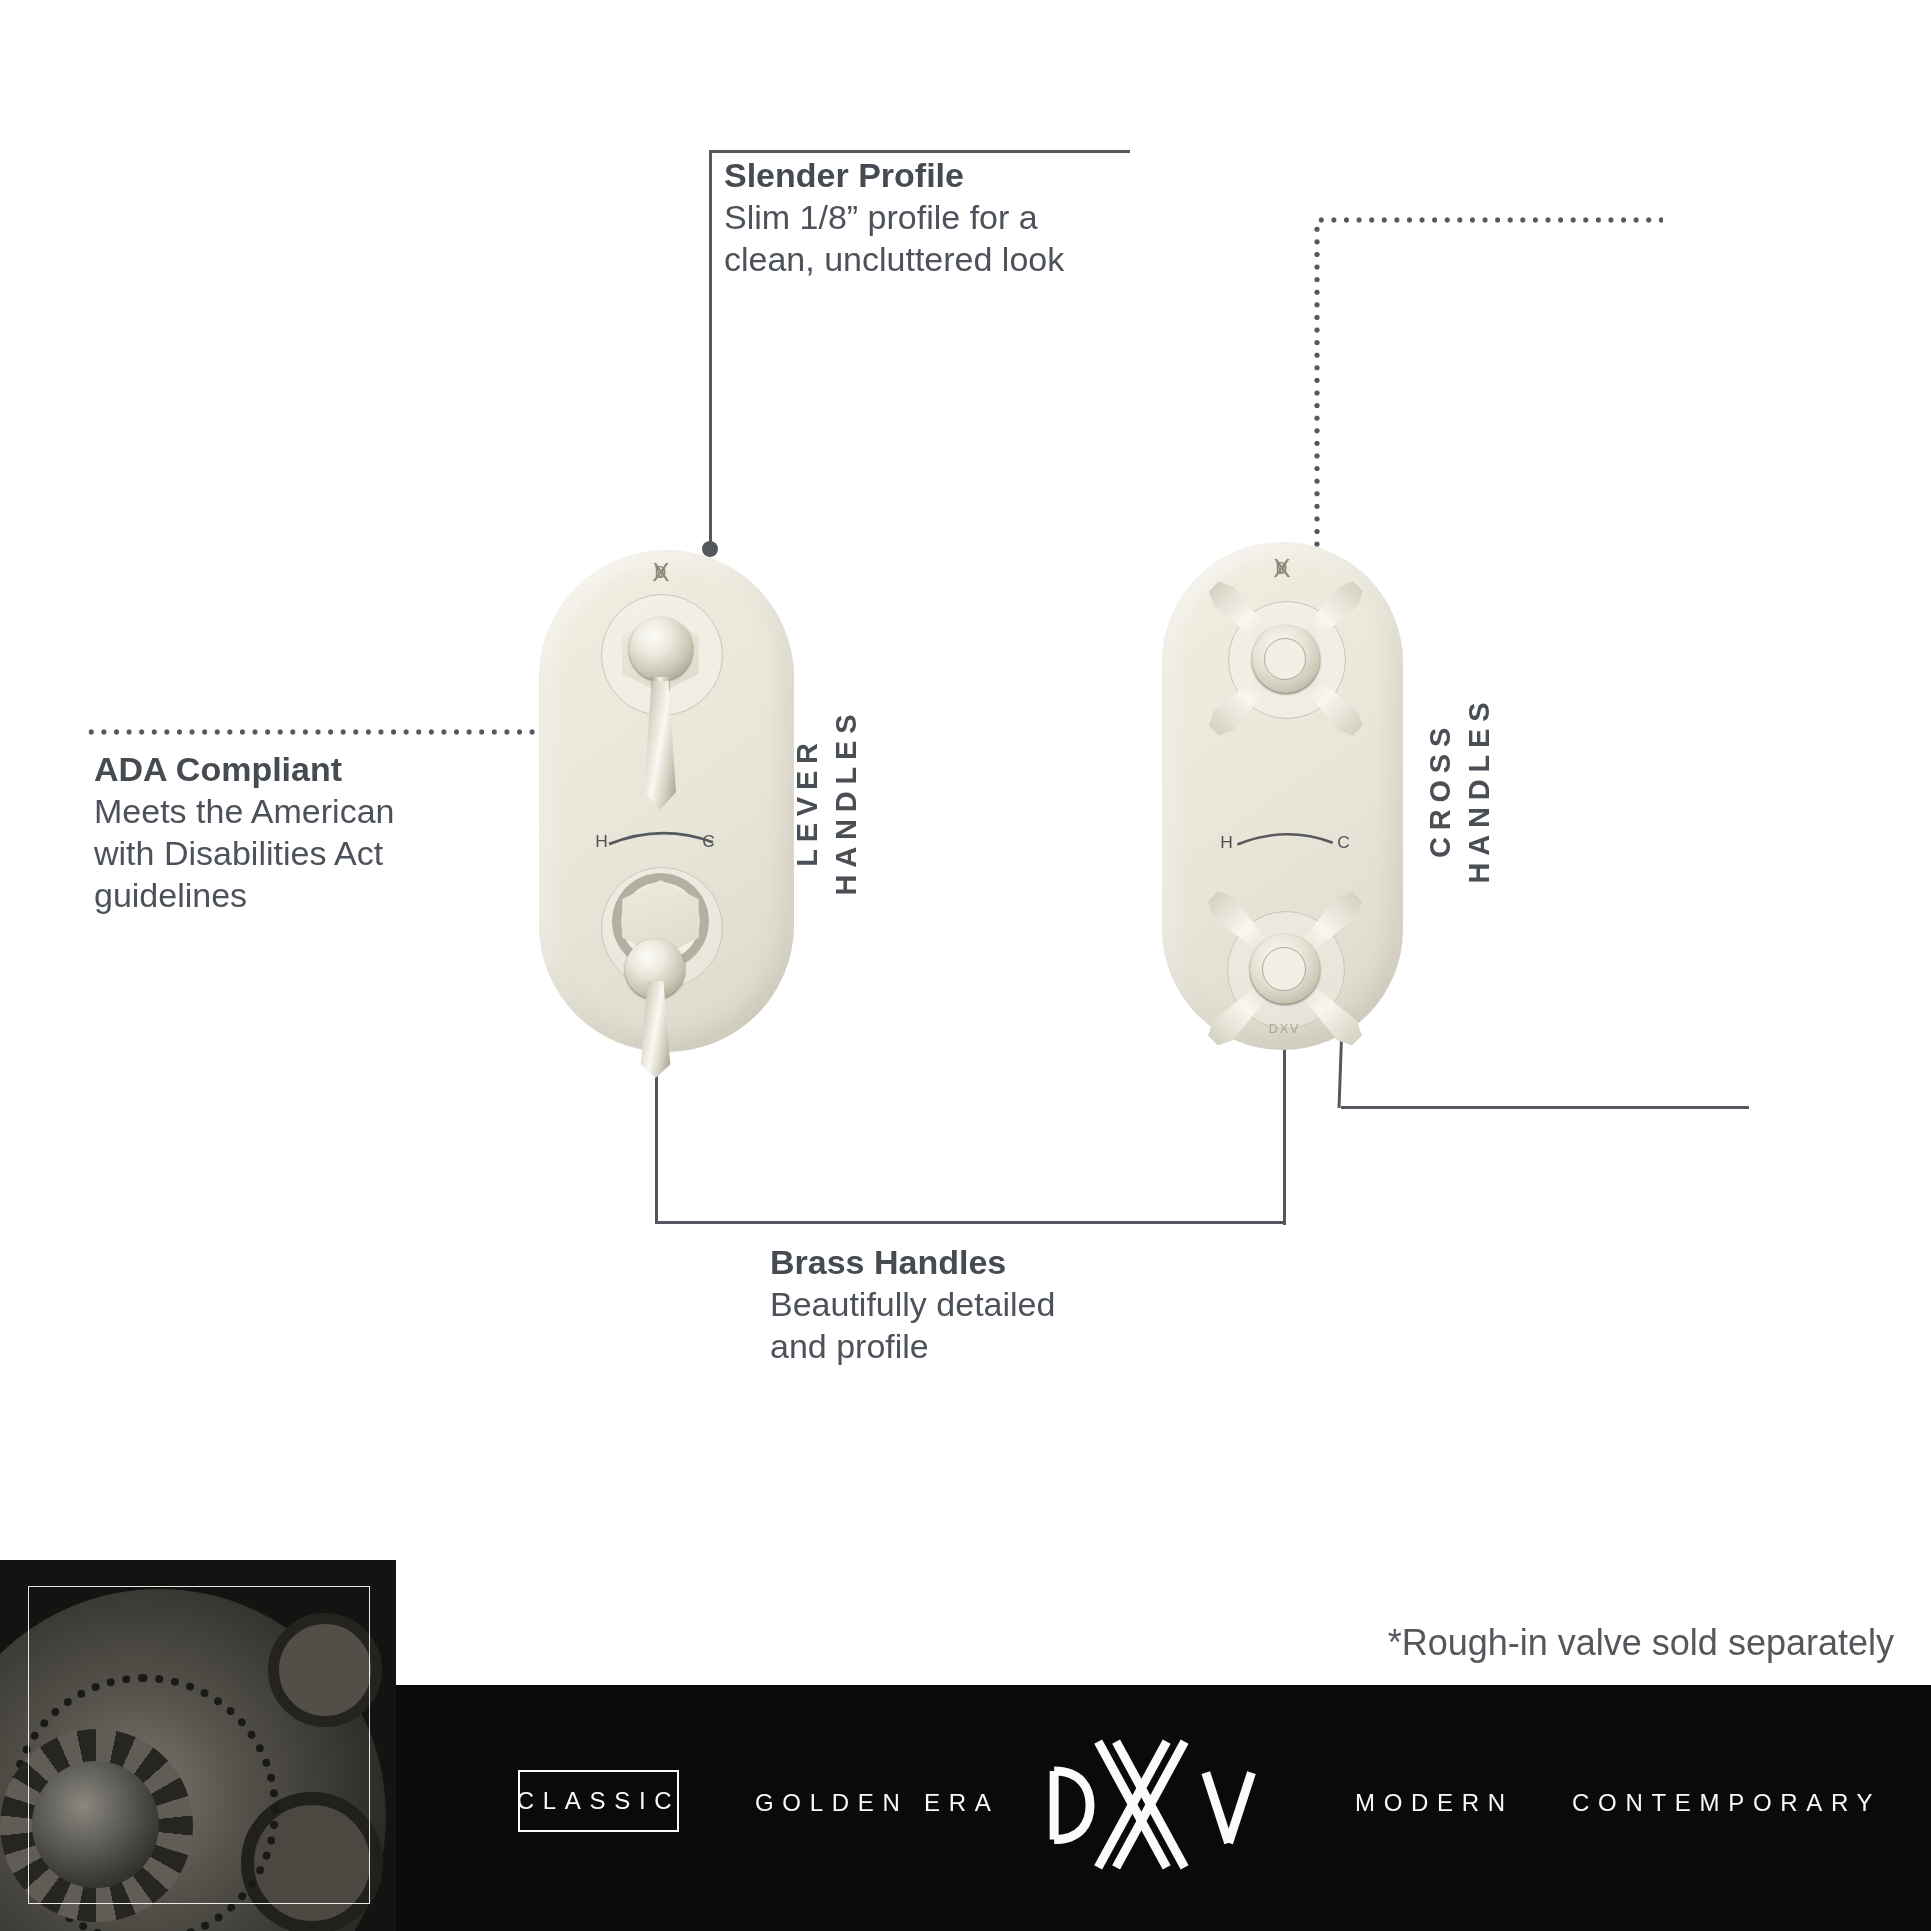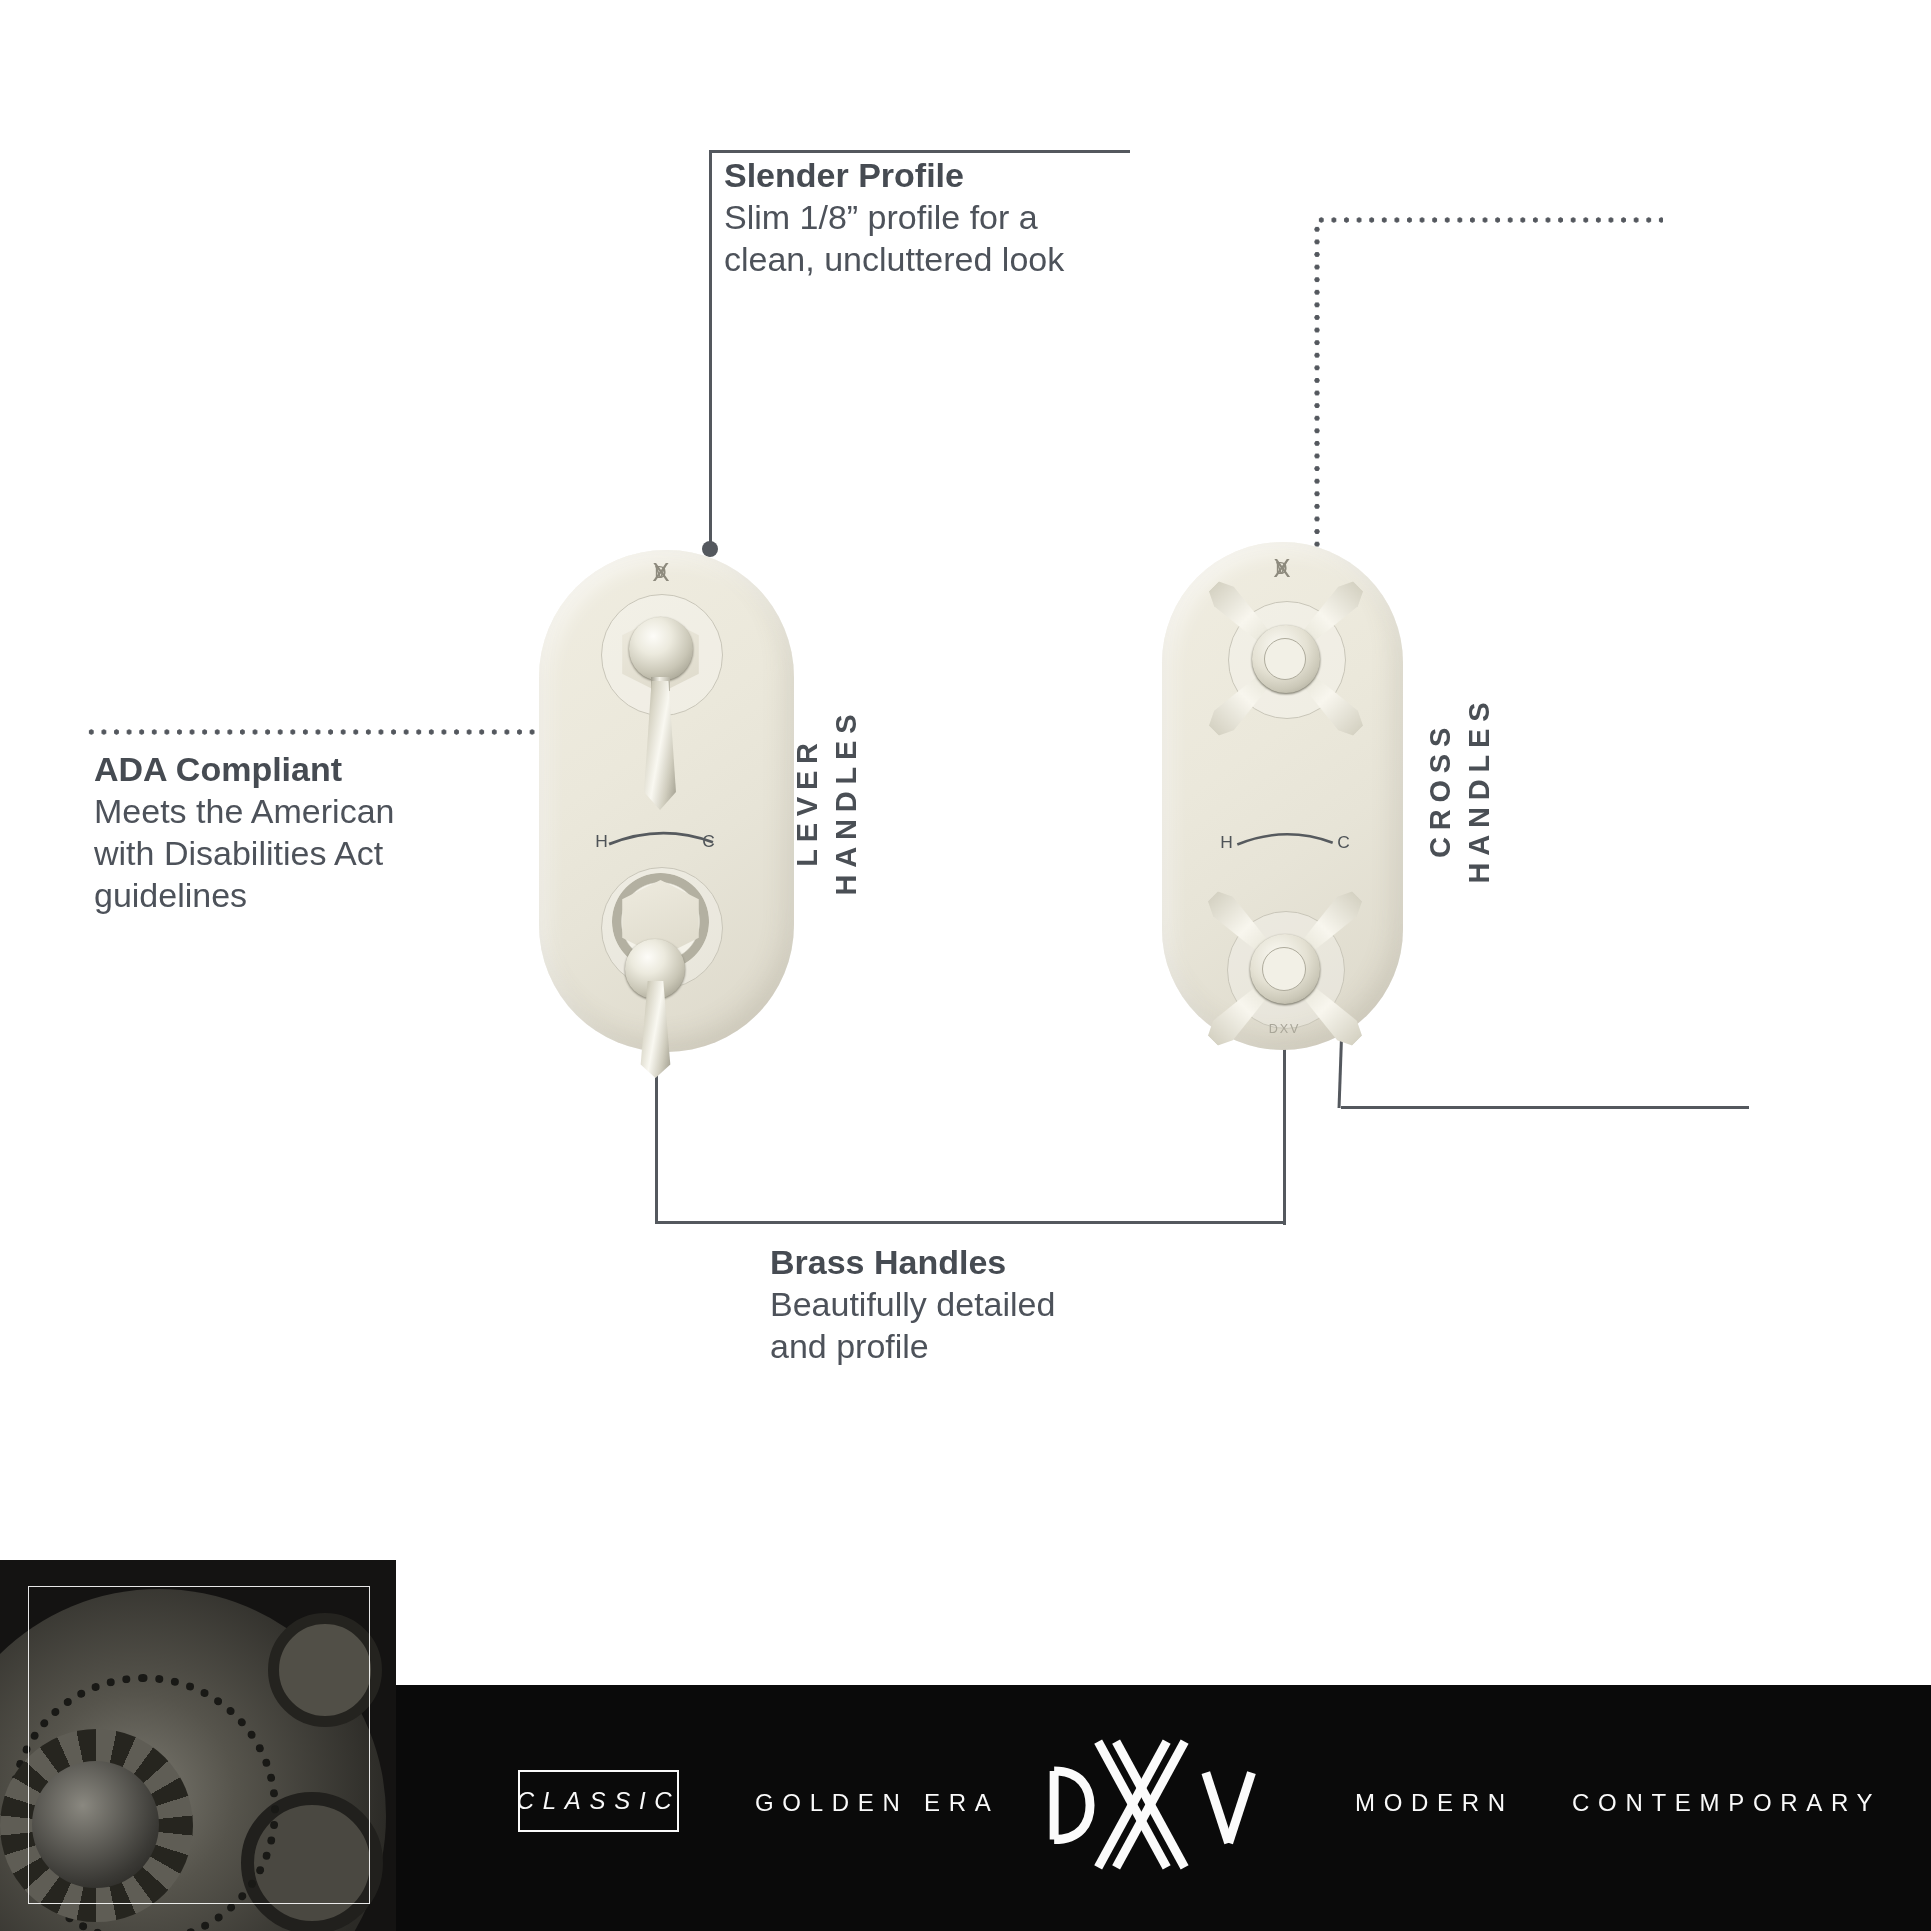--- a/index.html
+++ b/index.html
@@ -58,21 +58,21 @@
   .footnote{position:absolute;color:#54585c;font-size:36px;}
   
   .footer-bar{position:absolute;left:0;top:1685px;width:1931px;height:246px;background:#0a0a0a;}
   .photo{position:absolute;left:0;top:1560px;width:396px;height:371px;background:#141312;overflow:hidden;}
   .photo *{position:absolute;border-radius:50%;}
   .photo .frame{position:absolute;left:28px;top:26px;width:340px;height:316px;
     border:1.9px solid rgba(250,250,250,.92);border-radius:0;background:transparent;}
   .fnav{position:absolute;color:#fafafa;font-size:24px;letter-spacing:8.7px;white-space:nowrap;}
   .classic-box{position:absolute;left:518px;top:1770px;width:161px;height:62px;border:2.9px solid #fafafa;
     display:flex;align-items:center;justify-content:center;box-sizing:border-box;}
-  .classic-box span{letter-spacing:8.7px;font-size:24px;color:#fafafa;font-style:italic;}
+  .classic-box span{letter-spacing:8.7px;font-size:24px;color:#fafafa;}
   .brand-svg{position:absolute;left:1046px;top:1728px;}
   .brand-svg path,.brand-svg line{stroke:#fbfbfb;stroke-width:11;fill:none;}
   .sr{position:absolute;width:1px;height:1px;overflow:hidden;clip-path:inset(50%);}
 </style>
 </head>
 <body>
 
 <div id="canvas">
 
   <div class="line" style="left:709px;top:150px;width:2.9px;height:400px;"></div>
@@ -169,20 +169,21 @@
     <div class="spoke" style="left:123px;top:412px;transform:rotate(-45deg);"></div>
     <div class="spoke" style="left:123px;top:412px;transform:rotate(-135deg);"></div>
     <div class="spoke" style="left:123px;top:412px;transform:rotate(45deg);"></div>
     <div class="spoke" style="left:123px;top:412px;transform:rotate(135deg);"></div>
     <div class="hub" style="left:88px;top:392px;width:70px;height:70px;"></div>
     <div class="hub-inner" style="left:100px;top:405px;width:44px;height:44px;"></div>
     <div class="engraving" style="left:84px;top:480px;">DXV</div>
   </div>
   <div class="vlabel" style="left:1286px;top:770px;">CROSS HANDLES</div>
 
+  <div class="footnote" style="right:37px;top:1622px;">*Rough-in valve sold separately</div>
 
   <div class="footer-bar"></div>
 
   <div class="photo">
     <div style="left:-68px;top:29px;width:454px;height:454px;background:radial-gradient(circle at 45% 45%,#7b7970 0%,#56544c 28%,#2b2a26 72%);"></div>
     <div style="left:241px;top:232px;width:116px;height:116px;border:13.5px solid #21201d;background:#4a4841;"></div>
     <div style="left:268px;top:53px;width:92px;height:92px;border:11.6px solid #24231f;background:#514f47;"></div>
     <div style="left:7.7px;top:114px;width:255px;height:255px;border:8.7px dotted #191916;background:transparent;"></div>
     <div style="left:0px;top:169px;width:193px;height:193px;background:repeating-conic-gradient(#5f5d55 0deg 12deg,#26251f 12deg 24deg);"></div>
     <div style="left:32px;top:201px;width:127px;height:127px;background:radial-gradient(circle at 40% 35%,#8a8880 0%,#3a3935 68%,#1c1b18 100%);"></div>

